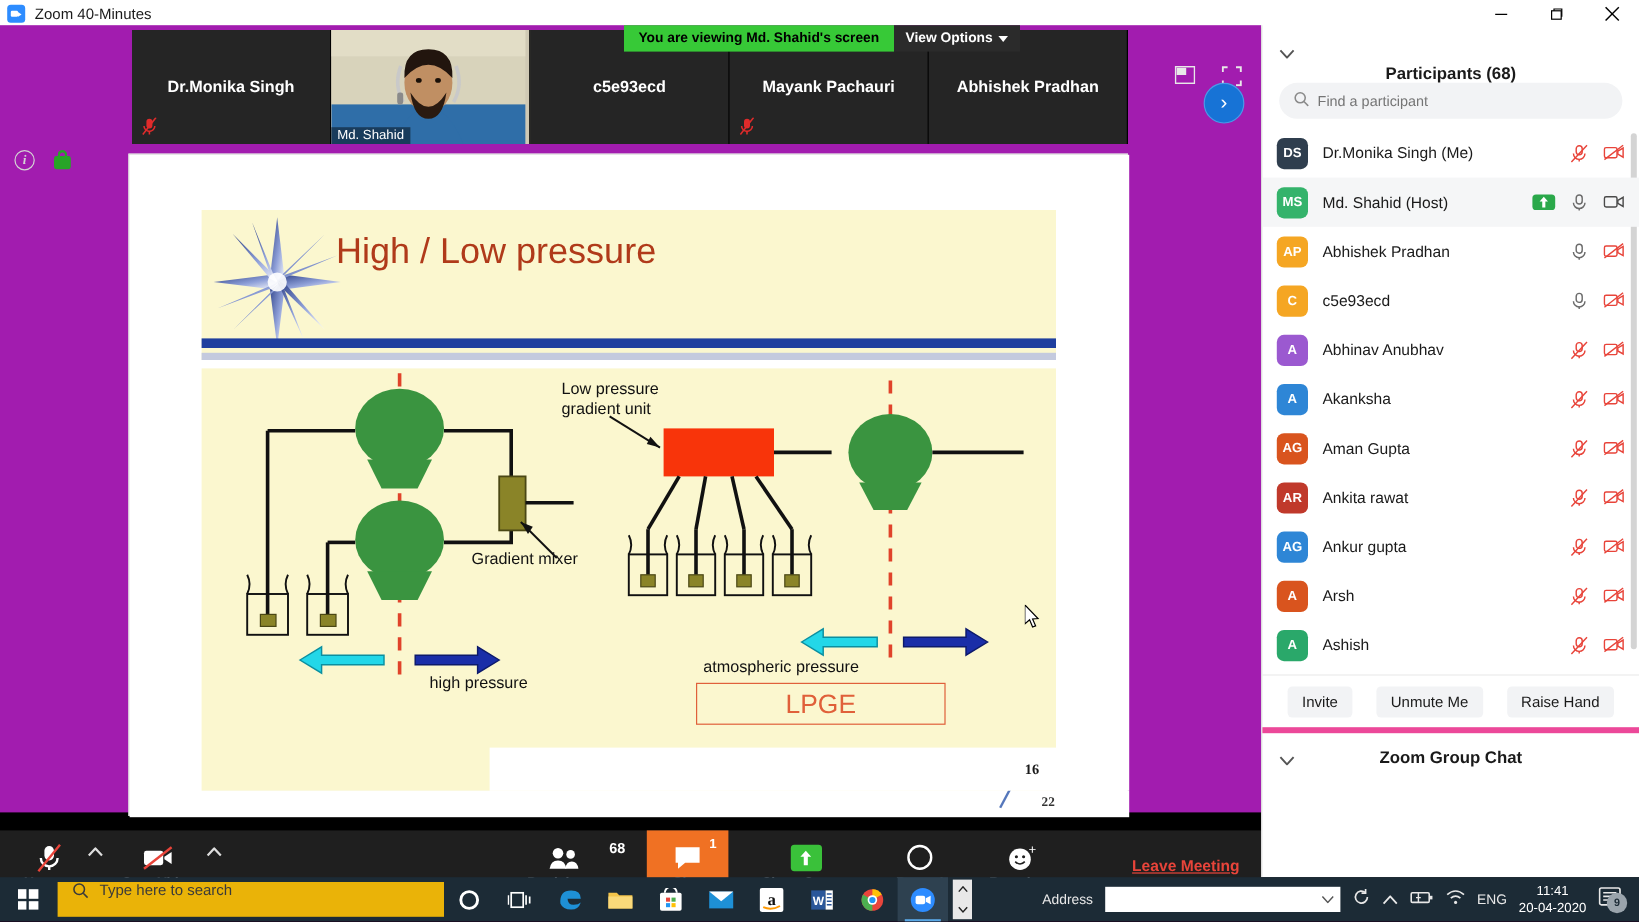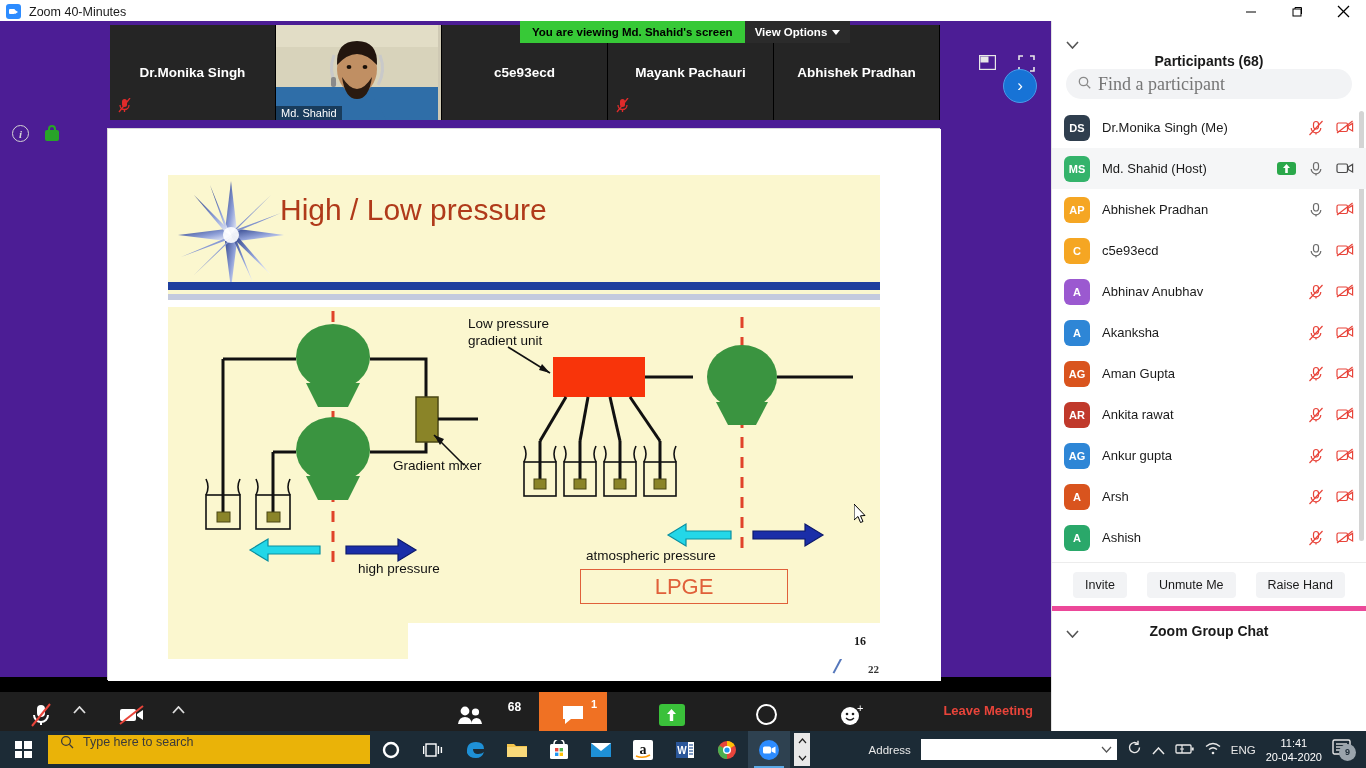--- a/index.html
+++ b/index.html
@@ -34,21 +34,21 @@
   }
   .wctrl { position: absolute; right: 0; top: 0; display: flex; height: 23px; }
   .wctrl div {
     width: 46px; height: 23px; display: flex; align-items: center;
     justify-content: center; color: #000;
   }
 
   
   .meeting {
     position: absolute; left: 0; top: 21px; width: 1051px; height: 656px;
-    background: #4c1d95;
+    background: #a21caf;
   }
 
   
   .sharebar {
     position: absolute; left: 520px; top: 0px; height: 22px;
     display: flex; align-items: stretch; z-index: 40;
   }
   .sharebar .green {
     background: #37c937; color: #000; font-size: 11.5px; font-weight: bold;
     display: flex; align-items: center; padding: 0 12px;
@@ -202,22 +202,22 @@
   }
   .tb-badge {
     position: absolute; right: 10px; top: 6px; color: #fff;
     font-size: 11px; font-weight: bold;
   }
   .tb-count {
     position: absolute; right: 2px; top: 10px; font-size: 12px;
     font-weight: bold; color: #fff;
   }
   .leave {
-    position: absolute; right: 18px; top: 11px; color: #e8443a;
-    font-size: 13px; font-weight: bold;
+    position: absolute; right: 18px; top: 22px; color: #e8443a;
+    font-size: 13px; font-weight: bold; text-decoration: underline;
   }
   .share-sq {
     width: 26px; height: 22px; background: #3ac13a; border-radius: 3px;
     display: flex; align-items: center; justify-content: center; color: #fff;
   }
   .rec-circ {
     width: 21px; height: 21px; border-radius: 50%; border: 2.5px solid #fff;
   }
 
   
@@ -235,22 +235,22 @@
     width: 100%; text-align: center; font-size: 14px; font-weight: bold; color: #1a1a1a;
   }
   .p-search {
     margin: 0 14px 8px 14px; height: 30px; background: #f2f3f5;
     border-radius: 15px; display: flex; align-items: center; gap: 7px;
     padding: 0 12px;
   }
   .p-search .mag { color: #8a8a8a; font-size: 13px; }
   .p-search input {
     border: none; background: transparent; outline: none;
-    font-size: 18px; color: #404040; width: 100%;
-    font-family: Liberation Serif, serif;
+    font-size: 12px; color: #404040; width: 100%;
+    font-family: Liberation Sans, sans-serif;
   }
   .p-list { position: relative; height: 455px; overflow: hidden; }
   .p-row {
     height: 41px; display: flex; align-items: center; padding: 0 14px 0 12px;
     position: relative;
   }
   .p-row.host { background: #f5f6f7; }
   .avatar {
     width: 26px; height: 26px; border-radius: 6px; color: #fff;
     font-size: 11px; font-weight: bold; display: flex;

